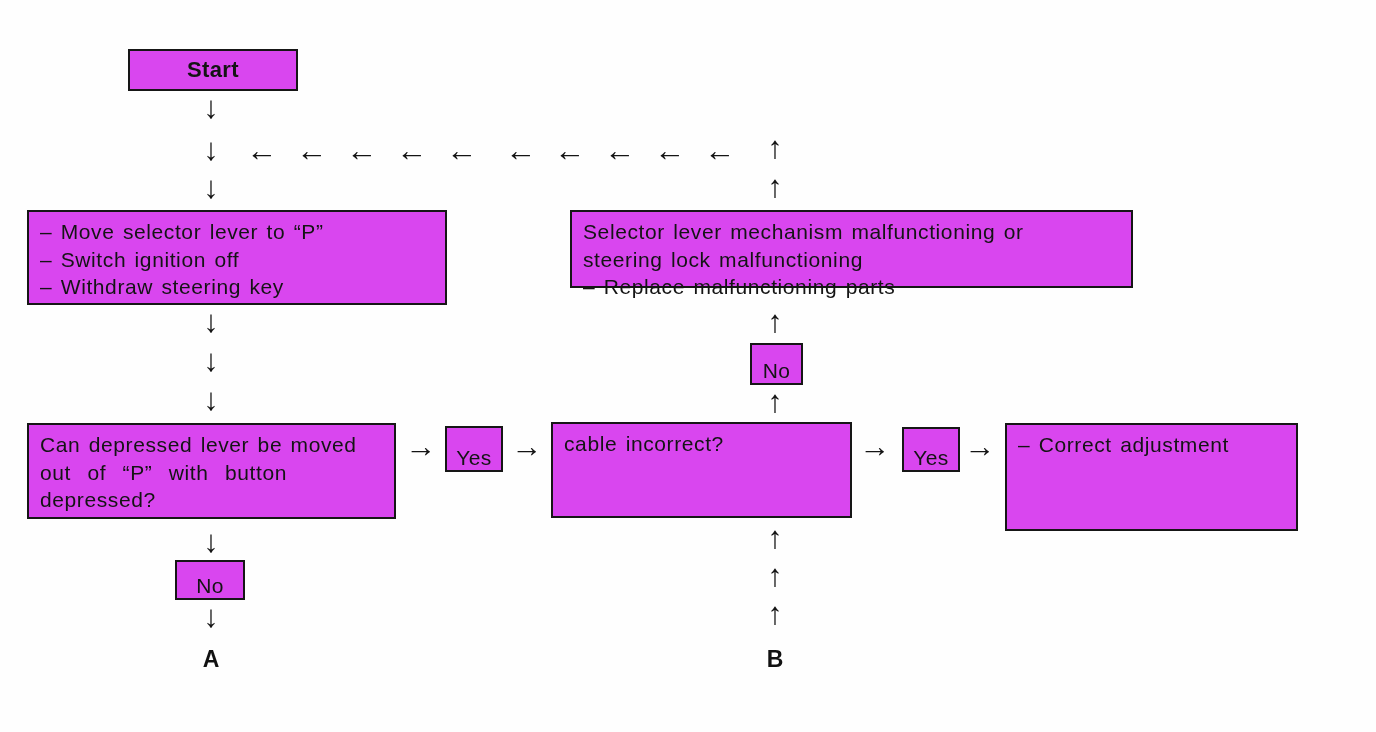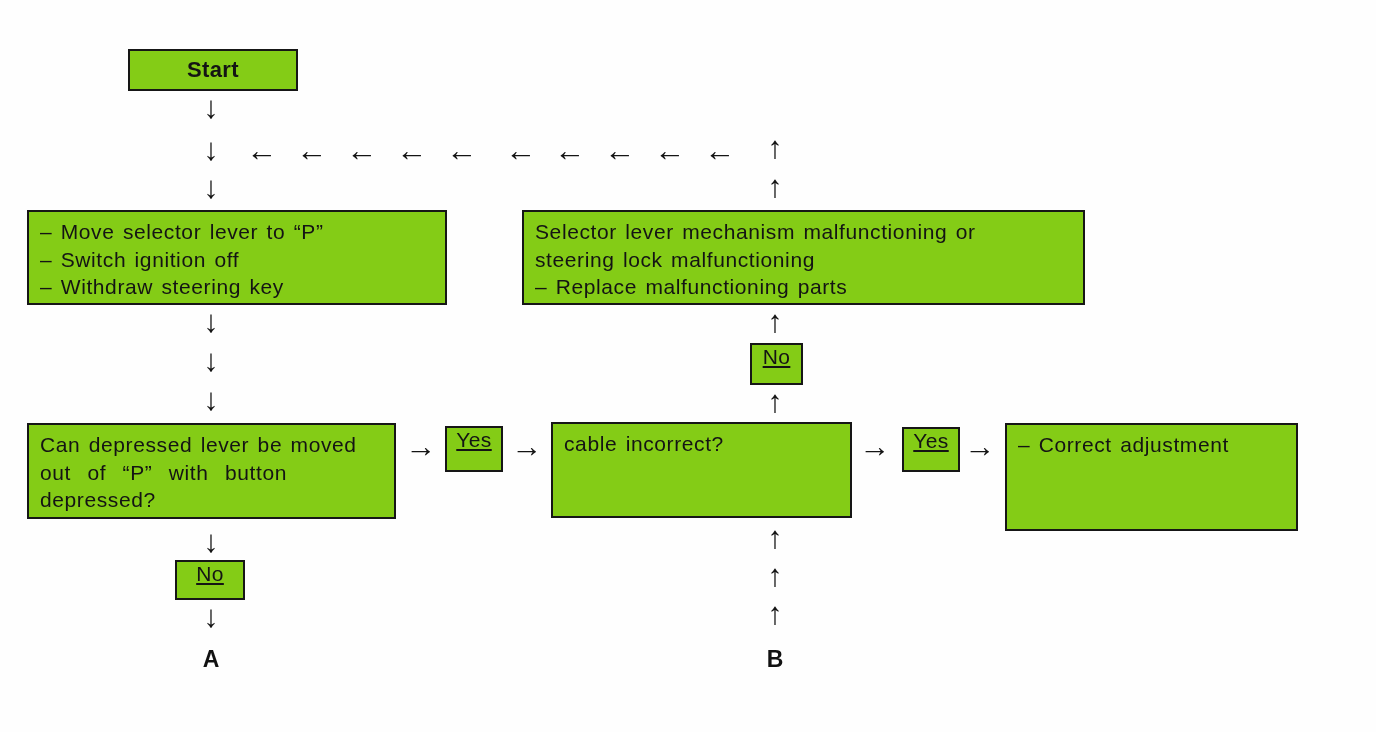--- a/index.html
+++ b/index.html
@@ -13,21 +13,21 @@
     height: 732px;
     background: #fefefe;
     font-family: "Liberation Sans", "DejaVu Sans", sans-serif;
     color: #141414;
     overflow: hidden;
   }
   .box {
     position: absolute;
     box-sizing: border-box;
     border: 2.5px solid #161616;
-    background: #84cc16;
+    background: #d946ef;
   }
   .process {
     padding: 6px 20px 4px 11px;
     font-size: 21px;
     line-height: 27.5px;
     letter-spacing: 0.6px;
     word-spacing: 2px;
   }
   .process .line {
     white-space: nowrap;
@@ -38,25 +38,24 @@
   .start {
     display: flex;
     align-items: center;
     justify-content: center;
     font-weight: bold;
     font-size: 22px;
     letter-spacing: 0.4px;
   }
   .tag {
     display: flex;
-    align-items: flex-start;
+    align-items: flex-end;
     justify-content: center;
     font-size: 21px;
     letter-spacing: 0.4px;
-    text-decoration: underline;
   }
   .ar {
     position: absolute;
     transform: translate(-50%, -50%);
     font-size: 31px;
     line-height: 1;
     color: #141414;
     user-select: none;
   }
   .endpoint {
@@ -93,21 +92,21 @@
 
   <span class="ar" style="left:211px; top:187px;">↓</span>
   <span class="ar" style="left:775px; top:186px;">↑</span>
 
   <div class="box process" style="left:27px; top:210px; width:420px; height:95px;">
     <div class="line">– Move selector lever to “P”</div>
     <div class="line">– Switch ignition off</div>
     <div class="line">– Withdraw steering key</div>
   </div>
 
-  <div class="box process" style="left:522px; top:210px; width:563px; height:95px;">
+  <div class="box process" style="left:570px; top:210px; width:563px; height:78px;">
     <div class="line">Selector lever mechanism malfunctioning or</div>
     <div class="line">steering lock malfunctioning</div>
     <div class="line">– Replace malfunctioning parts</div>
   </div>
 
   <span class="ar" style="left:211px; top:321px;">↓</span>
   <span class="ar" style="left:211px; top:360px;">↓</span>
   <span class="ar" style="left:211px; top:399px;">↓</span>
 
   <span class="ar" style="left:775px; top:321px;">↑</span>

